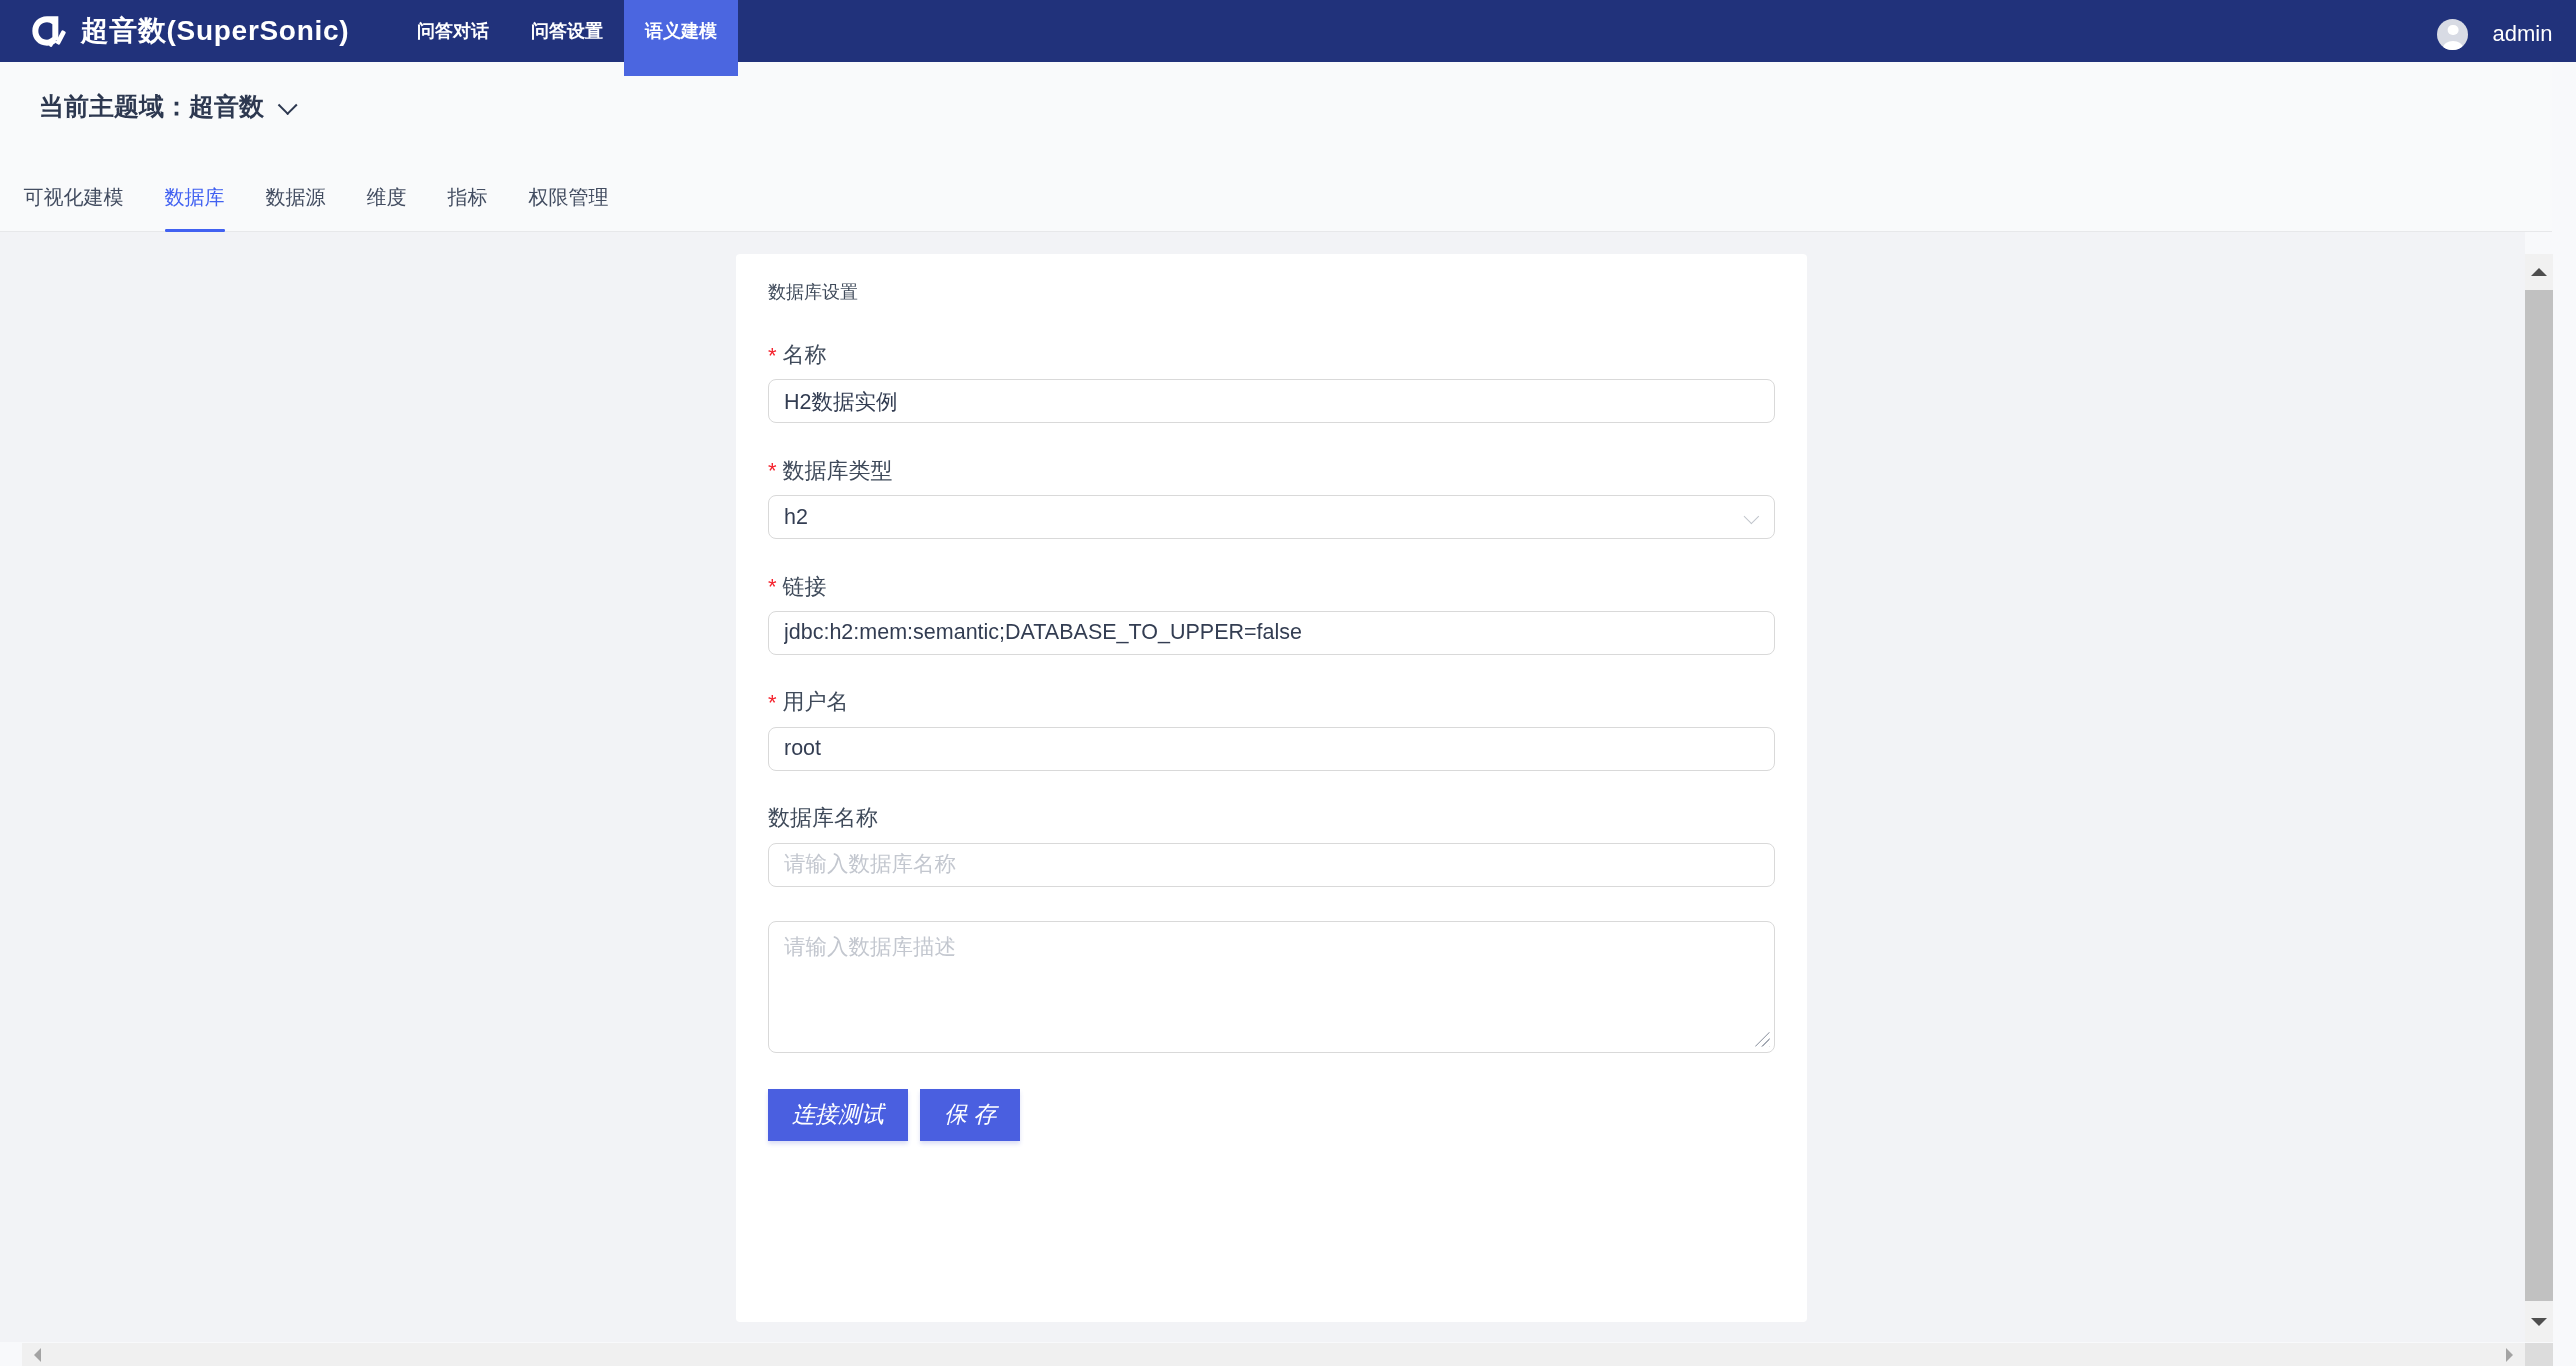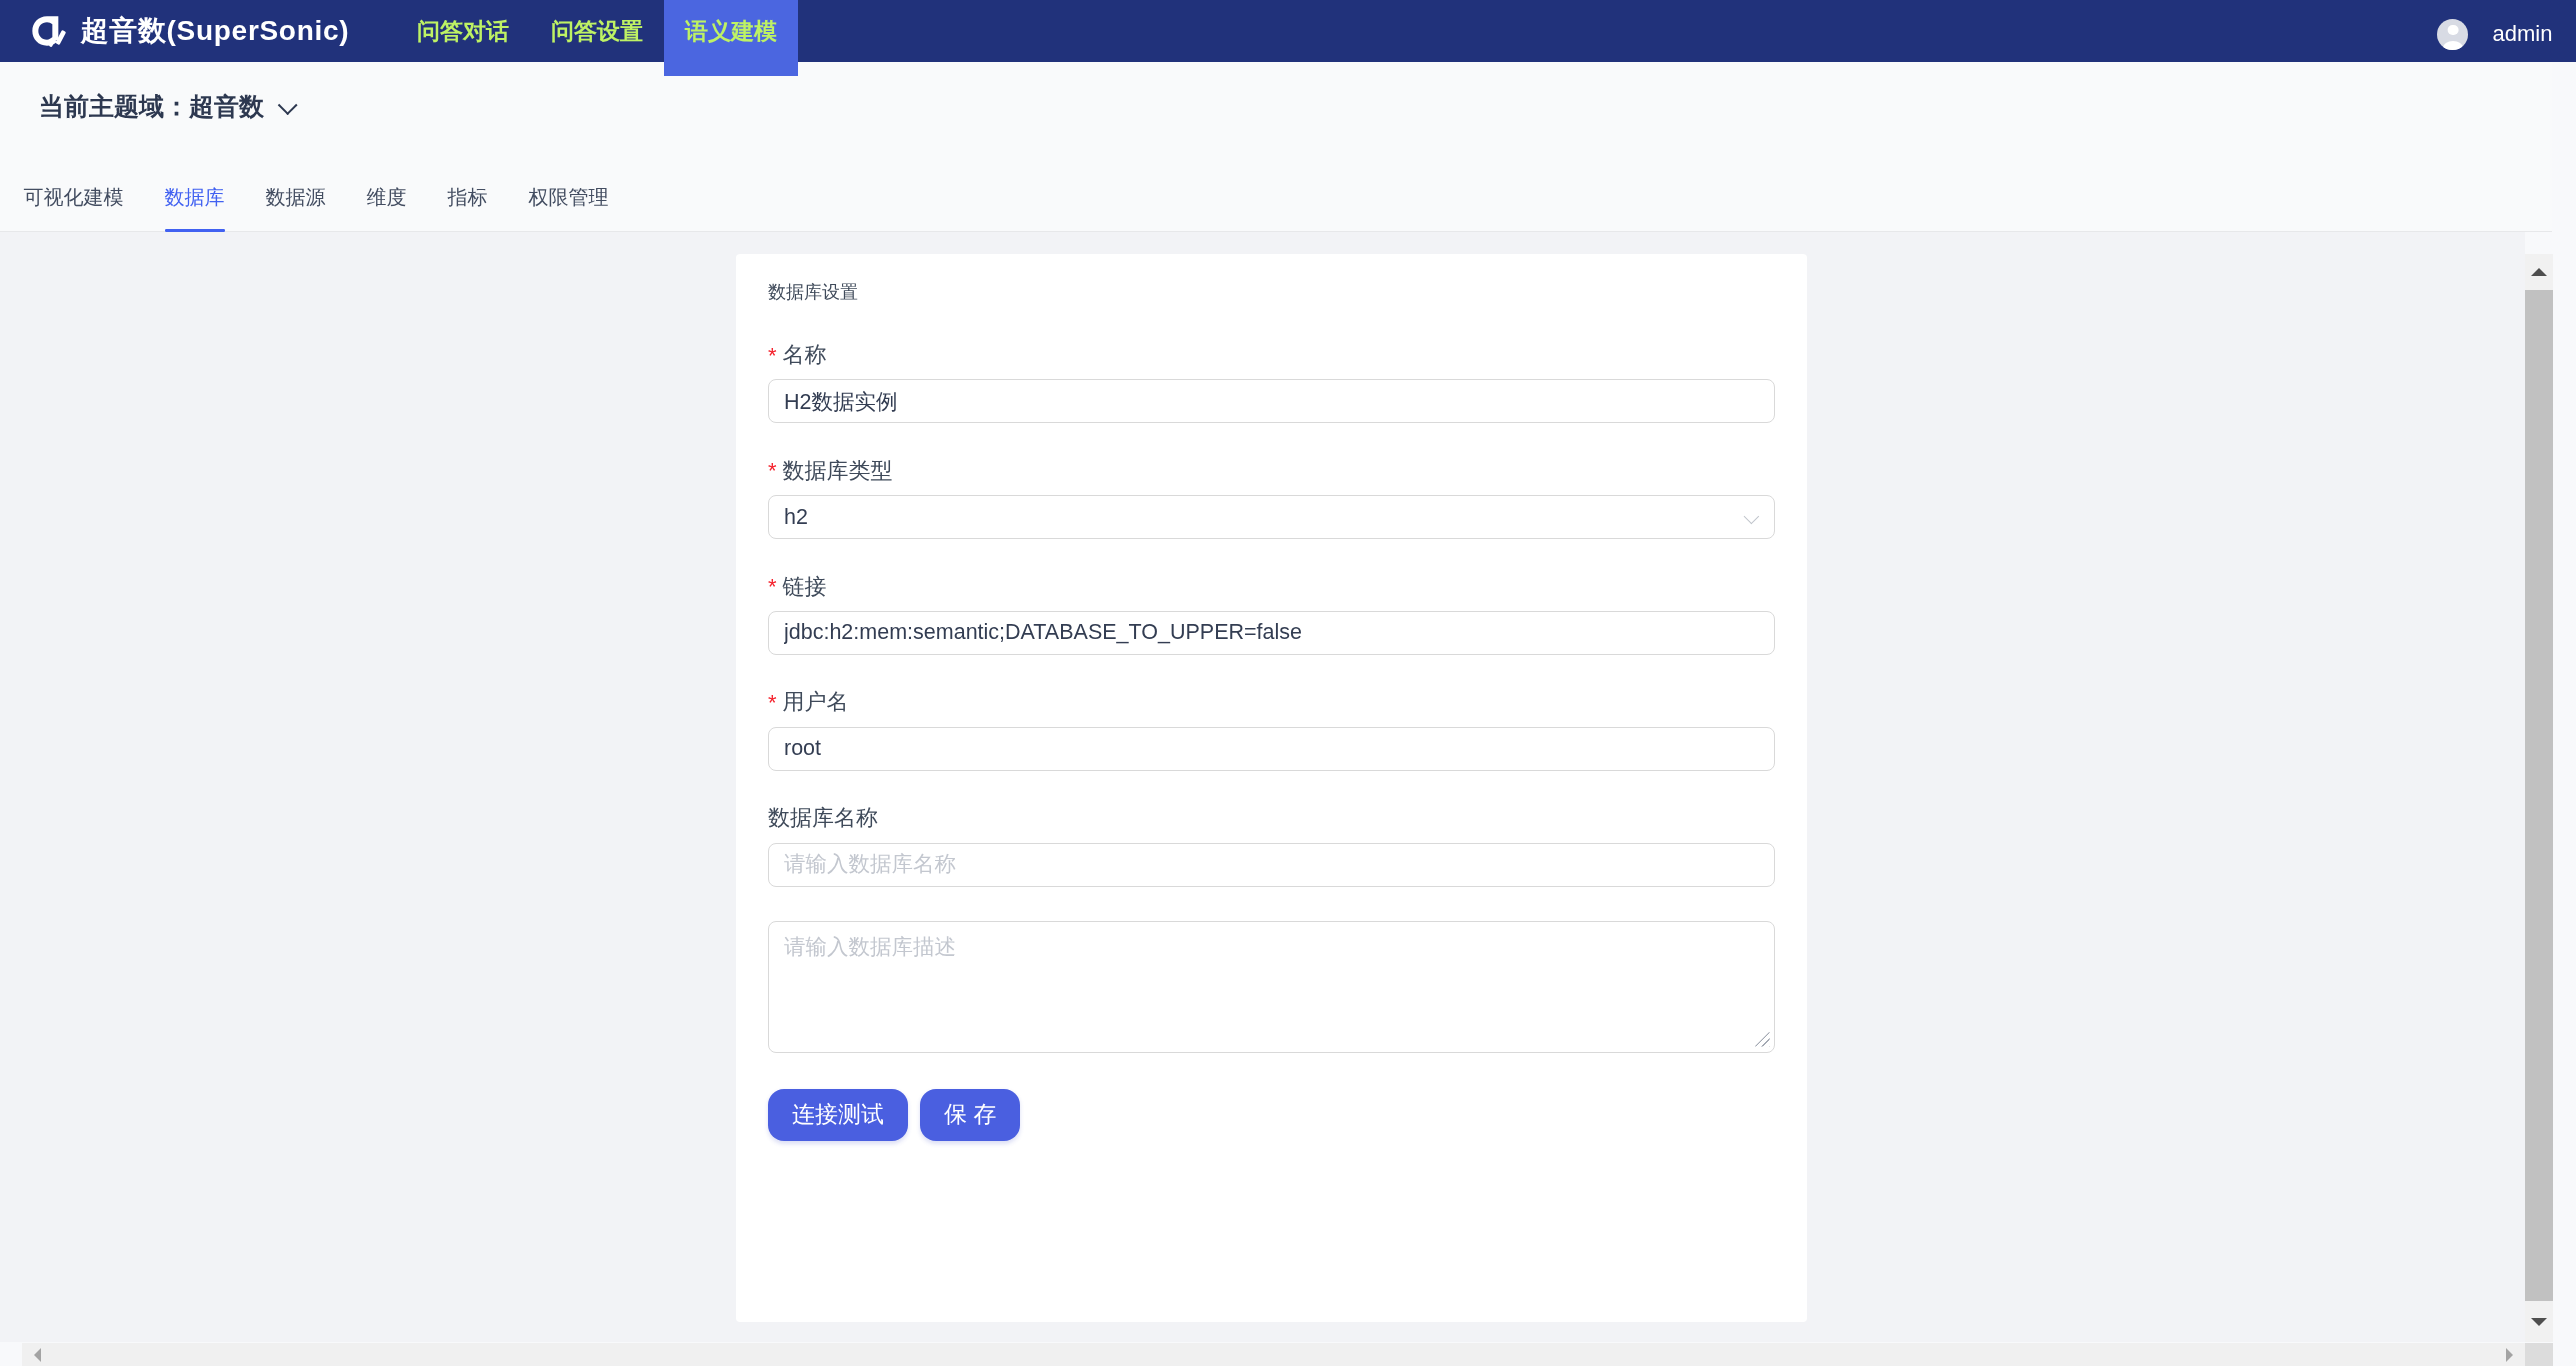--- a/index.html
+++ b/index.html
@@ -6,21 +6,21 @@
   html,body { width:2576px; height:1366px; }
   body { font-family:"Liberation Sans","DejaVu Sans",sans-serif; background:#ffffff; overflow:hidden; }
   .page { position:relative; width:2576px; height:1366px; overflow:hidden; background:#f8f9fb; }
 
   
   .navbar { position:absolute; left:0; top:0; width:2576px; height:62px; background:#21327b; display:flex; align-items:center; z-index:10; }
   .brand { display:flex; align-items:center; margin-left:27px; }
   .brand-logo { width:40px; height:40px; display:block; }
   .brand-title { color:#ffffff; font-size:28px; font-weight:700; margin-left:13.5px; letter-spacing:0.7px; }
   .nav-menu { position:absolute; left:396px; top:0; height:62px; display:flex; }
-  .nav-item { height:76px; line-height:62px; padding:0 21px; color:#bef264; font-size:23px; font-weight:600; cursor:pointer; }
+  .nav-item { height:76px; line-height:62px; padding:0 21px; color:#ffffff; font-size:18px; font-weight:600; cursor:pointer; }
   .nav-item.active { background:#4b66e0; }
   .nav-user { position:absolute; right:23.6px; top:0; height:68px; display:flex; align-items:center; gap:24px; }
   .avatar { width:31px; height:31px; border-radius:50%; background:#d8dbe4; position:relative; overflow:hidden; }
   .avatar-head { position:absolute; left:50%; top:6px; transform:translateX(-50%); width:10.8px; height:10.8px; border-radius:50%; background:#ffffff; }
   .avatar-body { position:absolute; left:50%; bottom:-5.4px; transform:translateX(-50%); width:20px; height:13.5px; border-radius:50% 50% 0 0; background:#ffffff; }
   .nav-username { color:#ffffff; font-size:22px; }
 
   
   .header-strip { position:absolute; left:0; top:62px; width:2576px; height:170px; background:#f9fafb; border-bottom:1.3px solid #e7e8ea; }
   .domain-row { height:89px; display:flex; align-items:center; padding-left:39px; }
@@ -44,21 +44,21 @@
   .select-arrow { position:absolute; right:17.5px; top:15px; width:10.8px; height:10.8px; border-right:1.3px solid #c1c5cc; border-bottom:1.3px solid #c1c5cc; transform:rotate(45deg); }
   .password-wrap { position:relative; width:100%; }
   .password-input { letter-spacing:2px; font-weight:700; font-size:19px; padding-right:54px; }
   .eye-icon { position:absolute; right:15px; top:9.4px; width:25.6px; height:25.6px; cursor:pointer; }
   .textarea-input { width:100%; height:132px; border:1.3px solid #d9d9d9; border-radius:8px; background:#ffffff; font-size:21.5px; color:#333d52; padding:10.8px 15px; outline:none; resize:none; font-family:inherit; }
   .textarea-input::placeholder { color:#c3c7cf; }
   .textarea-wrap { position:relative; width:100%; }
   .resize-handle { position:absolute; right:5.4px; bottom:8px; width:15px; height:15px; background:
       repeating-linear-gradient(135deg, transparent 0 4px, #9aa0ab 4px 5.4px); clip-path:polygon(100% 0, 0 100%, 100% 100%); opacity:.9; }
   .btn-row { display:flex; gap:12px; margin-top:32px; }
-  .btn { height:52px; border:none; border-radius:16px; background:#4a5fe0; color:#ffffff; font-size:23px; padding:0 24px; cursor:pointer; font-family:inherit; box-shadow:0 2.7px 4px rgba(60,80,200,0.18); }
+  .btn { height:52px; border:none; border-radius:0; background:#4a5fe0; color:#ffffff; font-size:23px; padding:0 24px; cursor:pointer; font-family:inherit; box-shadow:0 2.7px 4px rgba(60,80,200,0.18);font-style:italic; }
 
   
   .vscroll { position:absolute; left:2525px; top:254px; width:28px; height:1088px; background:#f1f1f1; }
   .vscroll-btn { position:absolute; left:0; width:28px; height:36px; background:#f1f1f1; display:flex; align-items:center; justify-content:center; }
   .vscroll-btn.up { top:0; }
   .vscroll-btn.down { bottom:0; height:40px; }
   .tri-up { width:0; height:0; border-left:8px solid transparent; border-right:8px solid transparent; border-bottom:8px solid #4e4e4e; }
   .tri-down { width:0; height:0; border-left:8px solid transparent; border-right:8px solid transparent; border-top:8px solid #4e4e4e; }
   .vscroll-thumb { position:absolute; left:0; top:36px; width:28px; height:1011px; background:#c1c1c1; }
   .hscroll { position:absolute; left:22px; top:1343px; width:2503px; height:23.6px; background:#f0f0f0; }

